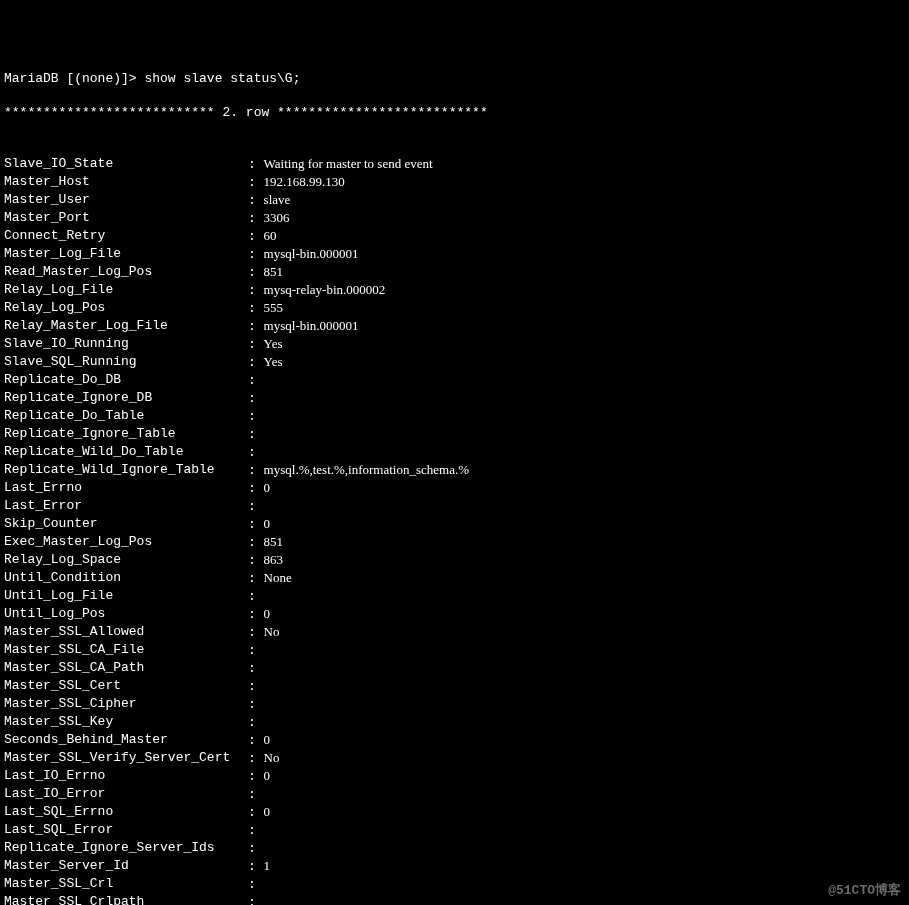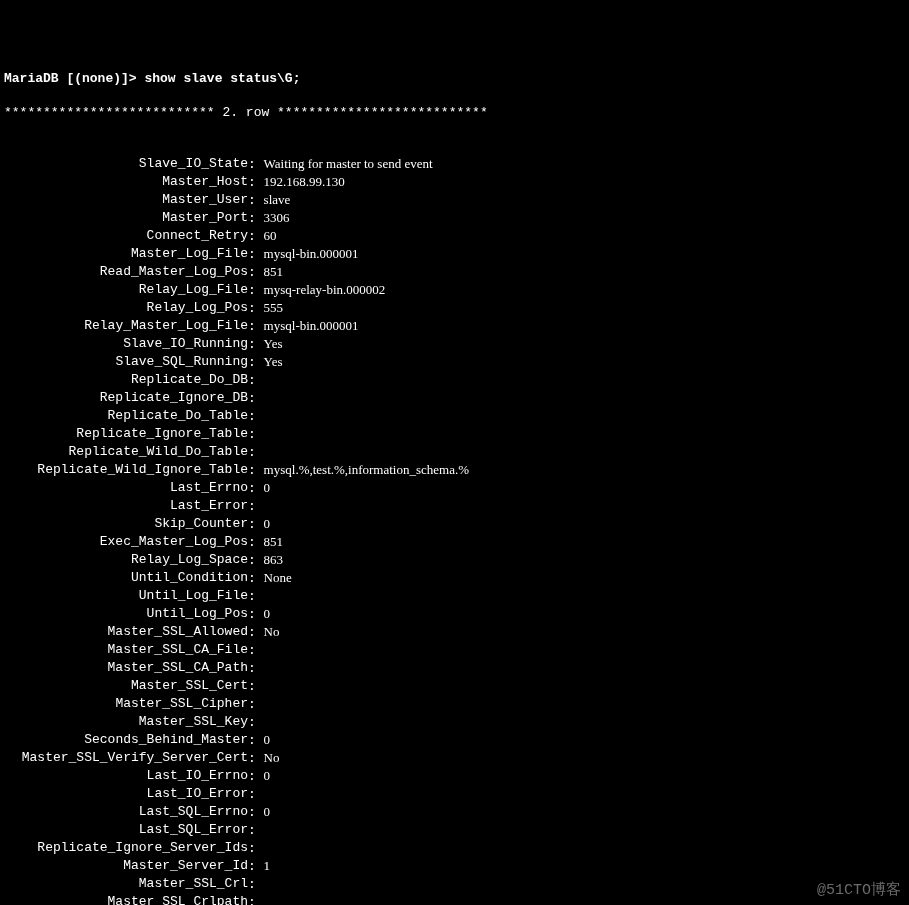--- a/index.html
+++ b/index.html
@@ -9,33 +9,34 @@
       font-family: "Consolas", "Courier New", monospace;
       font-size: 13px;
       line-height: 17px;
       padding: 2px 0 0 4px;
       width: 909px;
       height: 905px;
       overflow: hidden;
       position: relative;
       white-space: pre;
     }
-    .prompt-line { display: block; font-weight: bold; }
+    .prompt-line { display: block; }
     .separator-line { display: block; }
     .row { display: block; }
-    .label { display: inline-block; width: 244px; text-align: right; vertical-align: top; }
+    .label { display: inline-block; width: 244px; vertical-align: top; }
     .colon { display: inline; }
     .value { display: inline; white-space: pre-wrap; font-family: Liberation Serif, serif; }
     .watermark {
       position: absolute;
       right: 8px;
       bottom: 6px;
       color: #6b6b6b;
-      font-size: 15px;
+      font-size: 13px;
       font-style: normal;
+      font-weight: bold;
     }
   </style>
 </head>
 <body>
 
 
 
 <span class="prompt-line">MariaDB [(none)]&gt; show slave status\G;</span>
 <span class="separator-line">*************************** 2. row ***************************</span>
 

